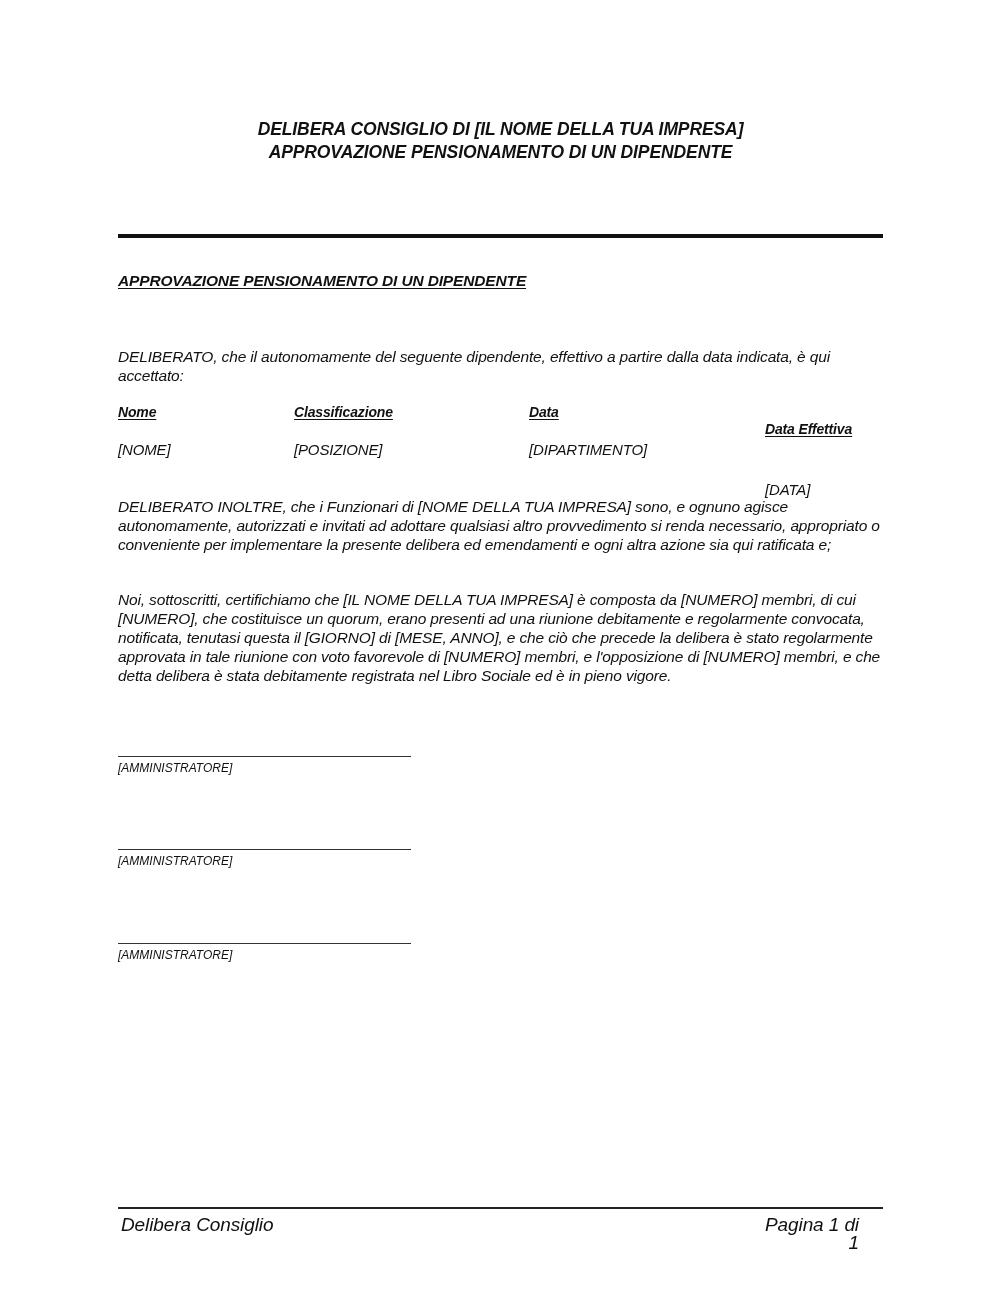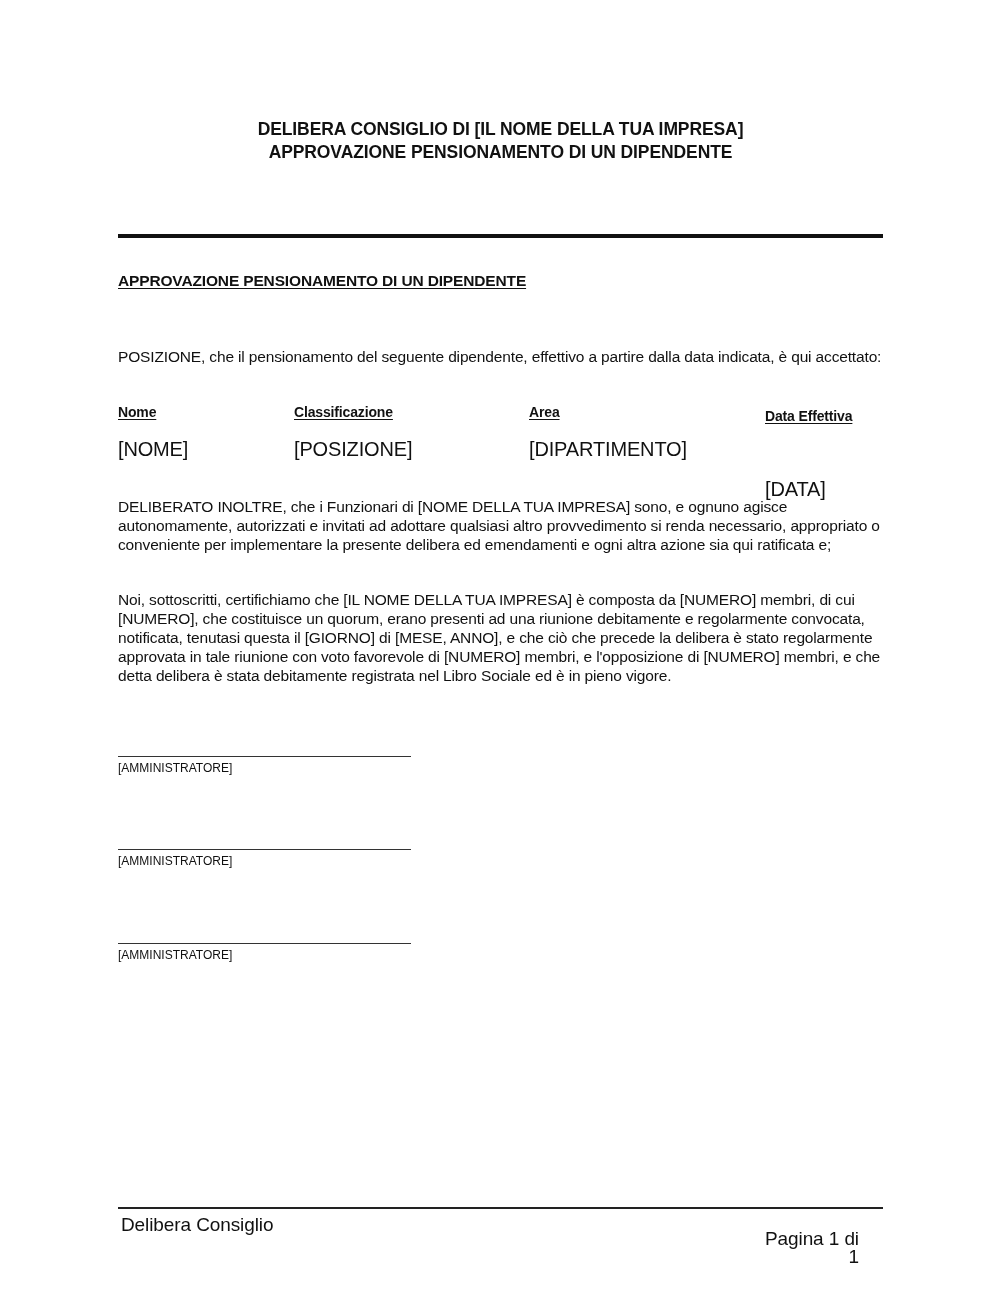--- a/index.html
+++ b/index.html
@@ -3,21 +3,21 @@
   <meta charset="utf-8">
   <style>
     * { margin: 0; padding: 0; box-sizing: border-box; }
     html, body { width: 1000px; height: 1290px; background: #ffffff; }
     body {
       position: relative;
       font-family: "Liberation Sans", sans-serif;
       color: #111111;
       overflow: hidden;
     }
-    .page { position: absolute; left: 0; top: 0; width: 1000px; height: 910px; }
+    .page { position: absolute; left: 0; top: 0; width: 1000px; height: 910px; font-style: italic; }
     .abs { position: absolute; }
     .title {
       left: 118px; width: 765px; text-align: center;
       font-weight: bold; font-size: 17.5px; line-height: 21px;
       letter-spacing: -0.1px;
     }
     .rule-thick {
       left: 118px; width: 765px; height: 4px; background: #111111;
     }
     .rule-footer {
@@ -30,45 +30,45 @@
     }
     .heading {
       font-weight: bold; text-decoration: underline;
       text-decoration-thickness: 1px; text-underline-offset: 2px;
     }
     .col-head {
       font-weight: bold; font-size: 14px; line-height: 19px;
       text-decoration: underline; text-underline-offset: 2px;
       letter-spacing: -0.15px;
     }
-    .cell { font-size: 20px; line-height: 19px; letter-spacing: -0.15px; }
+    .cell { font-size: 15px; line-height: 19px; letter-spacing: -0.15px; }
     .sig-line { left: 118px; width: 293px; height: 1px; background: #333333; }
     .sig-label { left: 118px; font-size: 12px; line-height: 19px; }
     .footer-text { font-size: 19px; line-height: 18px; letter-spacing: -0.1px; }
   </style>
 </head>
 <body>
 
 <div class="page">
 
   <div class="abs title" style="top:119px;">DELIBERA CONSIGLIO DI [IL NOME DELLA TUA IMPRESA]</div>
   <div class="abs title" style="top:142px;">APPROVAZIONE PENSIONAMENTO DI UN DIPENDENTE</div>
 
   <div class="abs rule-thick" style="top:234px;"></div>
 
   <div class="abs text heading" style="top:271px;">APPROVAZIONE PENSIONAMENTO DI UN DIPENDENTE</div>
 
 
-  <div class="abs text" style="top:347px; width:765px;">POSIZIONE, che il pensionamento del seguente dipendente, effettivo a partire dalla data indicata, è qui accettato:</div>
+  <div class="abs text" style="top:347px; width:765px;">DELIBERATO, che il autonomamente del seguente dipendente, effettivo a partire dalla data indicata, è qui accettato:</div>
 
   <div class="abs" style="left:118px; top:403px; width:770px; height:60px;">
     <div class="abs col-head" style="left:0px; top:0px;">Nome</div>
     <div class="abs col-head" style="left:176px; top:0px;">Classificazione</div>
-    <div class="abs col-head" style="left:411px; top:0px;">Area</div>
-    <div class="abs col-head" style="left:647px; top:4px;">Data Effettiva</div>
+    <div class="abs col-head" style="left:411px; top:0px;">Data</div>
+    <div class="abs col-head" style="left:647px; top:17px;">Data Effettiva</div>
 
     <div class="abs cell" style="left:0px; top:37px;">[NOME]</div>
     <div class="abs cell" style="left:176px; top:37px;">[POSIZIONE]</div>
     <div class="abs cell" style="left:411px; top:37px;">[DIPARTIMENTO]</div>
     <div class="abs cell" style="left:647px; top:37px;margin-top:40px;">[DATA]</div>
   </div>
 
   <div class="abs text" style="top:497px; width:765px;">DELIBERATO INOLTRE, che i Funzionari di [NOME DELLA TUA IMPRESA] sono, e ognuno agisce autonomamente, autorizzati e invitati ad adottare qualsiasi altro provvedimento si renda necessario, appropriato o conveniente per implementare la presente delibera ed emendamenti e ogni altra azione sia qui ratificata e;</div>
 
   <div class="abs text" style="top:590px; width:770px;">Noi, sottoscritti, certifichiamo che [IL NOME DELLA TUA IMPRESA] è composta da [NUMERO] membri, di cui [NUMERO], che costituisce un quorum, erano presenti ad una riunione debitamente e regolarmente convocata, notificata, tenutasi questa il [GIORNO] di [MESE, ANNO], e che ciò che precede la delibera è stato regolarmente approvata in tale riunione con voto favorevole di [NUMERO] membri, e l'opposizione di [NUMERO] membri, e che detta delibera è stata debitamente registrata nel Libro Sociale ed è in pieno vigore.</div>
@@ -77,15 +77,15 @@
   <div class="abs sig-label" style="top:759px;">[AMMINISTRATORE]</div>
 
   <div class="abs sig-line" style="top:849px;"></div>
   <div class="abs sig-label" style="top:852px;">[AMMINISTRATORE]</div>
 
   <div class="abs sig-line" style="top:943px;"></div>
   <div class="abs sig-label" style="top:946px;">[AMMINISTRATORE]</div>
 
   <div class="abs rule-footer" style="top:1207px;"></div>
   <div class="abs footer-text" style="left:121px; top:1216px;">Delibera Consiglio</div>
-  <div class="abs footer-text" style="left:763px; top:1216px; width:96px; text-align:right;margin-top:14px;">Pagina 1 di 1</div>
+  <div class="abs footer-text" style="left:763px; top:1216px; width:96px; text-align:right;">Pagina 1 di 1</div>
 
 </div>
 
 </body></html>

